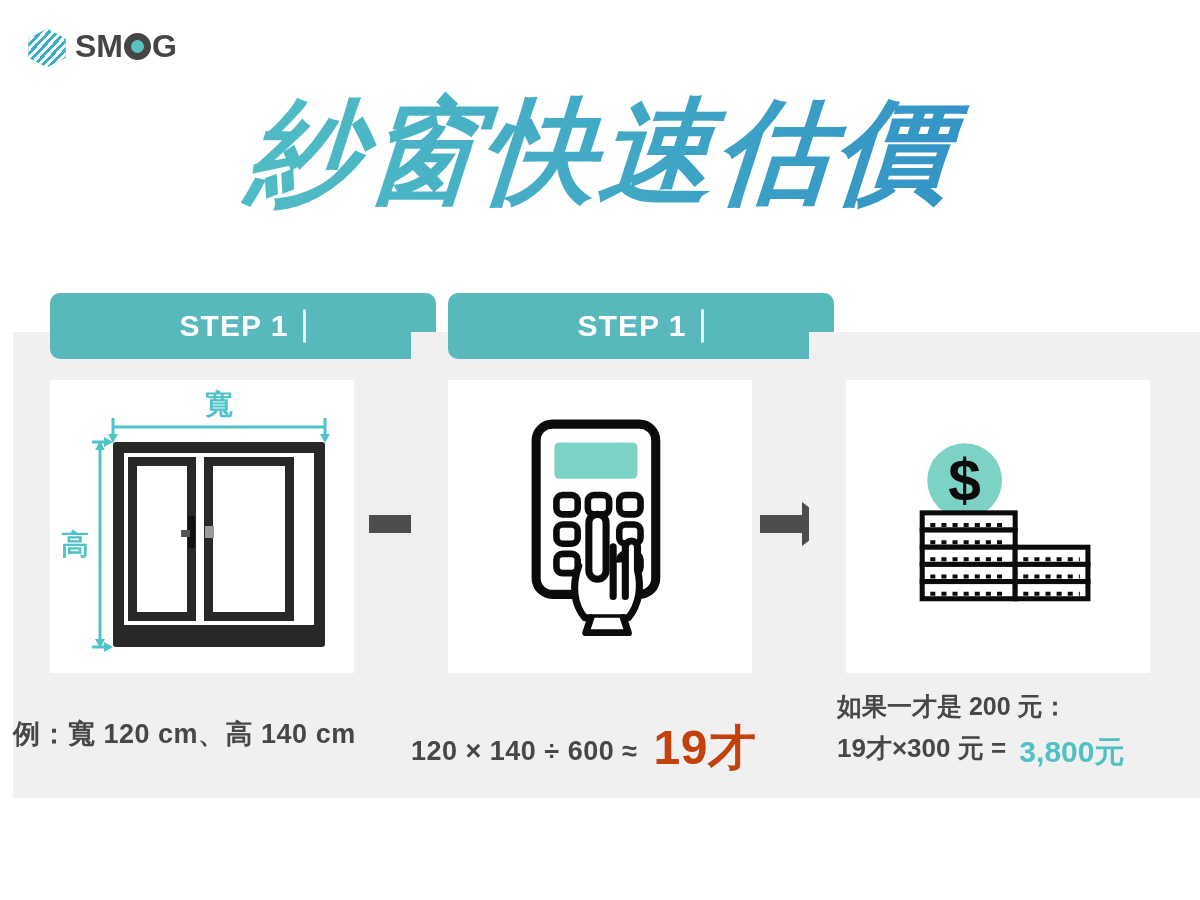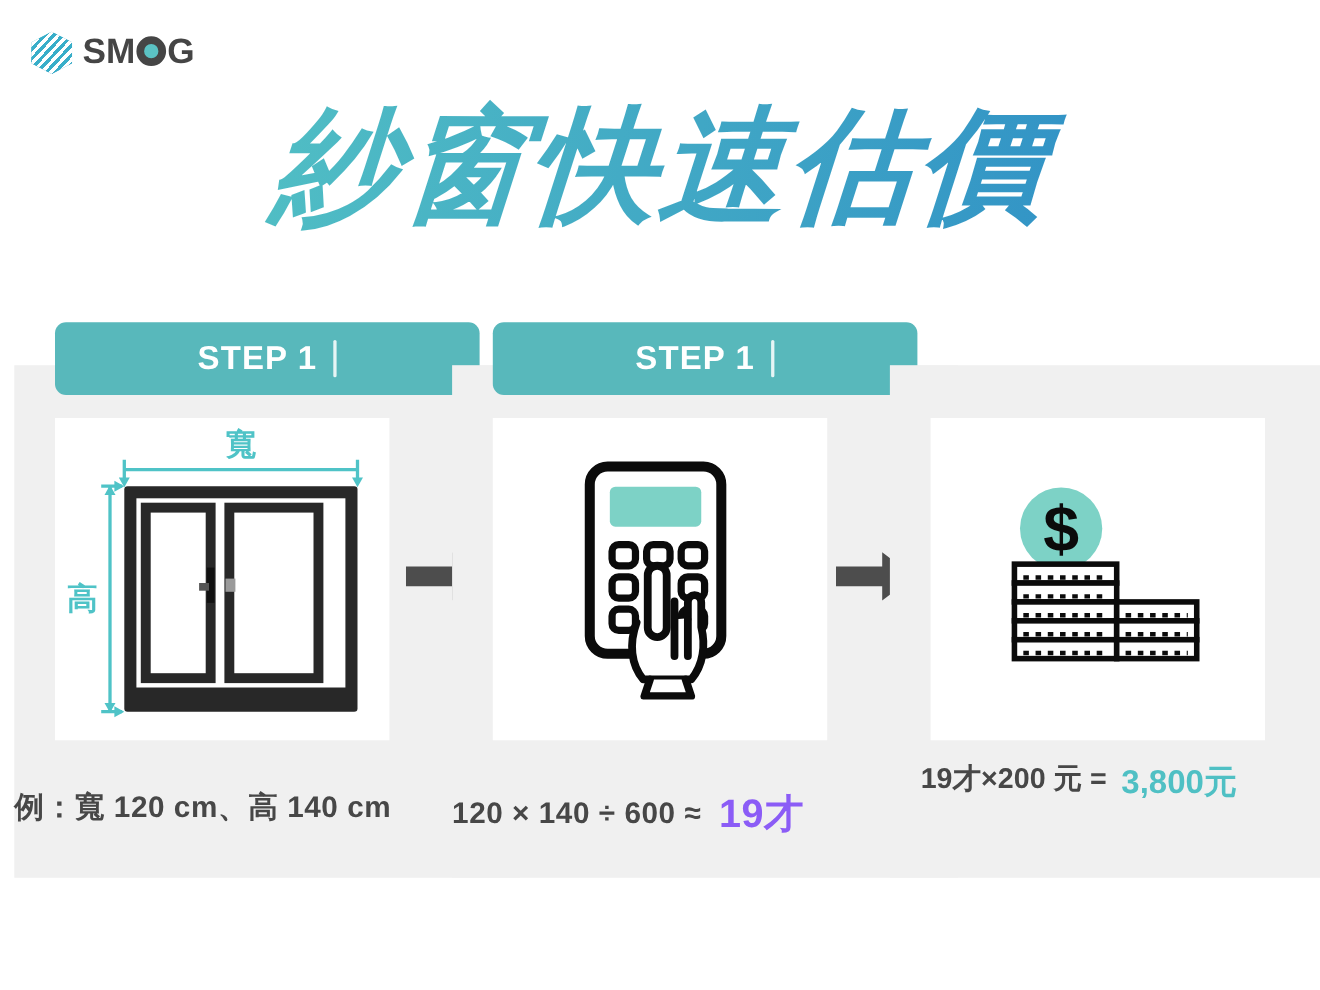--- a/index.html
+++ b/index.html
@@ -38,21 +38,21 @@
   }
   .badge-divider{width:3px;height:34px;background:rgba(255,255,255,.85);border-radius:2px;}
   .panel{
     position:absolute;left:37px;top:48px;width:304px;height:293px;background:#ffffff;
     display:flex;align-items:center;justify-content:center;
   }
   .caption{
     position:absolute;left:0;right:0;top:384px;margin:0;text-align:left;
     font-size:27px;font-weight:bold;color:#474747;letter-spacing:0.5px;
   }
-  .caption .result{color:#8b5cf6;font-size:36px;vertical-align:-4px;margin-left:8px;}
+  .caption .result{color:#c2410c;font-size:48px;vertical-align:-4px;margin-left:8px;}
   .caption3{position:absolute;left:28px;top:358px;text-align:left;color:#474747;font-weight:bold;}
   .caption3 p{margin:0;}
   .c3l1{font-size:25px;margin-bottom:8px !important;}
   .c3l2{font-size:26px;}
   .c3l2 .result{color:#4fc0c4;font-size:30px;vertical-align:-5px;margin-left:6px;}
   
   .flow-arrow{position:absolute;top:501px;width:72px;height:46px;}
   #arrow1{left:369px;} #arrow2{left:760px;}
 </style>
 </head>
@@ -177,20 +177,21 @@
           <line x1="28" y1="118" x2="104" y2="118"></line>
           <line x1="28" y1="135" x2="104" y2="135"></line>
           <line x1="28" y1="152" x2="104" y2="152"></line>
           <line x1="120" y1="118" x2="176" y2="118"></line>
           <line x1="120" y1="135" x2="176" y2="135"></line>
           <line x1="120" y1="152" x2="176" y2="152"></line>
         </g>
       </svg>
     </div>
     <div class="caption3">
+      <p class="c3l1">如果一才是 200 元：</p>
       <p class="c3l2">
-        <span>19才×200 元 =</span>
+        <span>19才×300 元 =</span>
         <span class="result">3,800元</span>
       </p>
     </div>
   </section>
 
 </div>
 
 </body></html>

